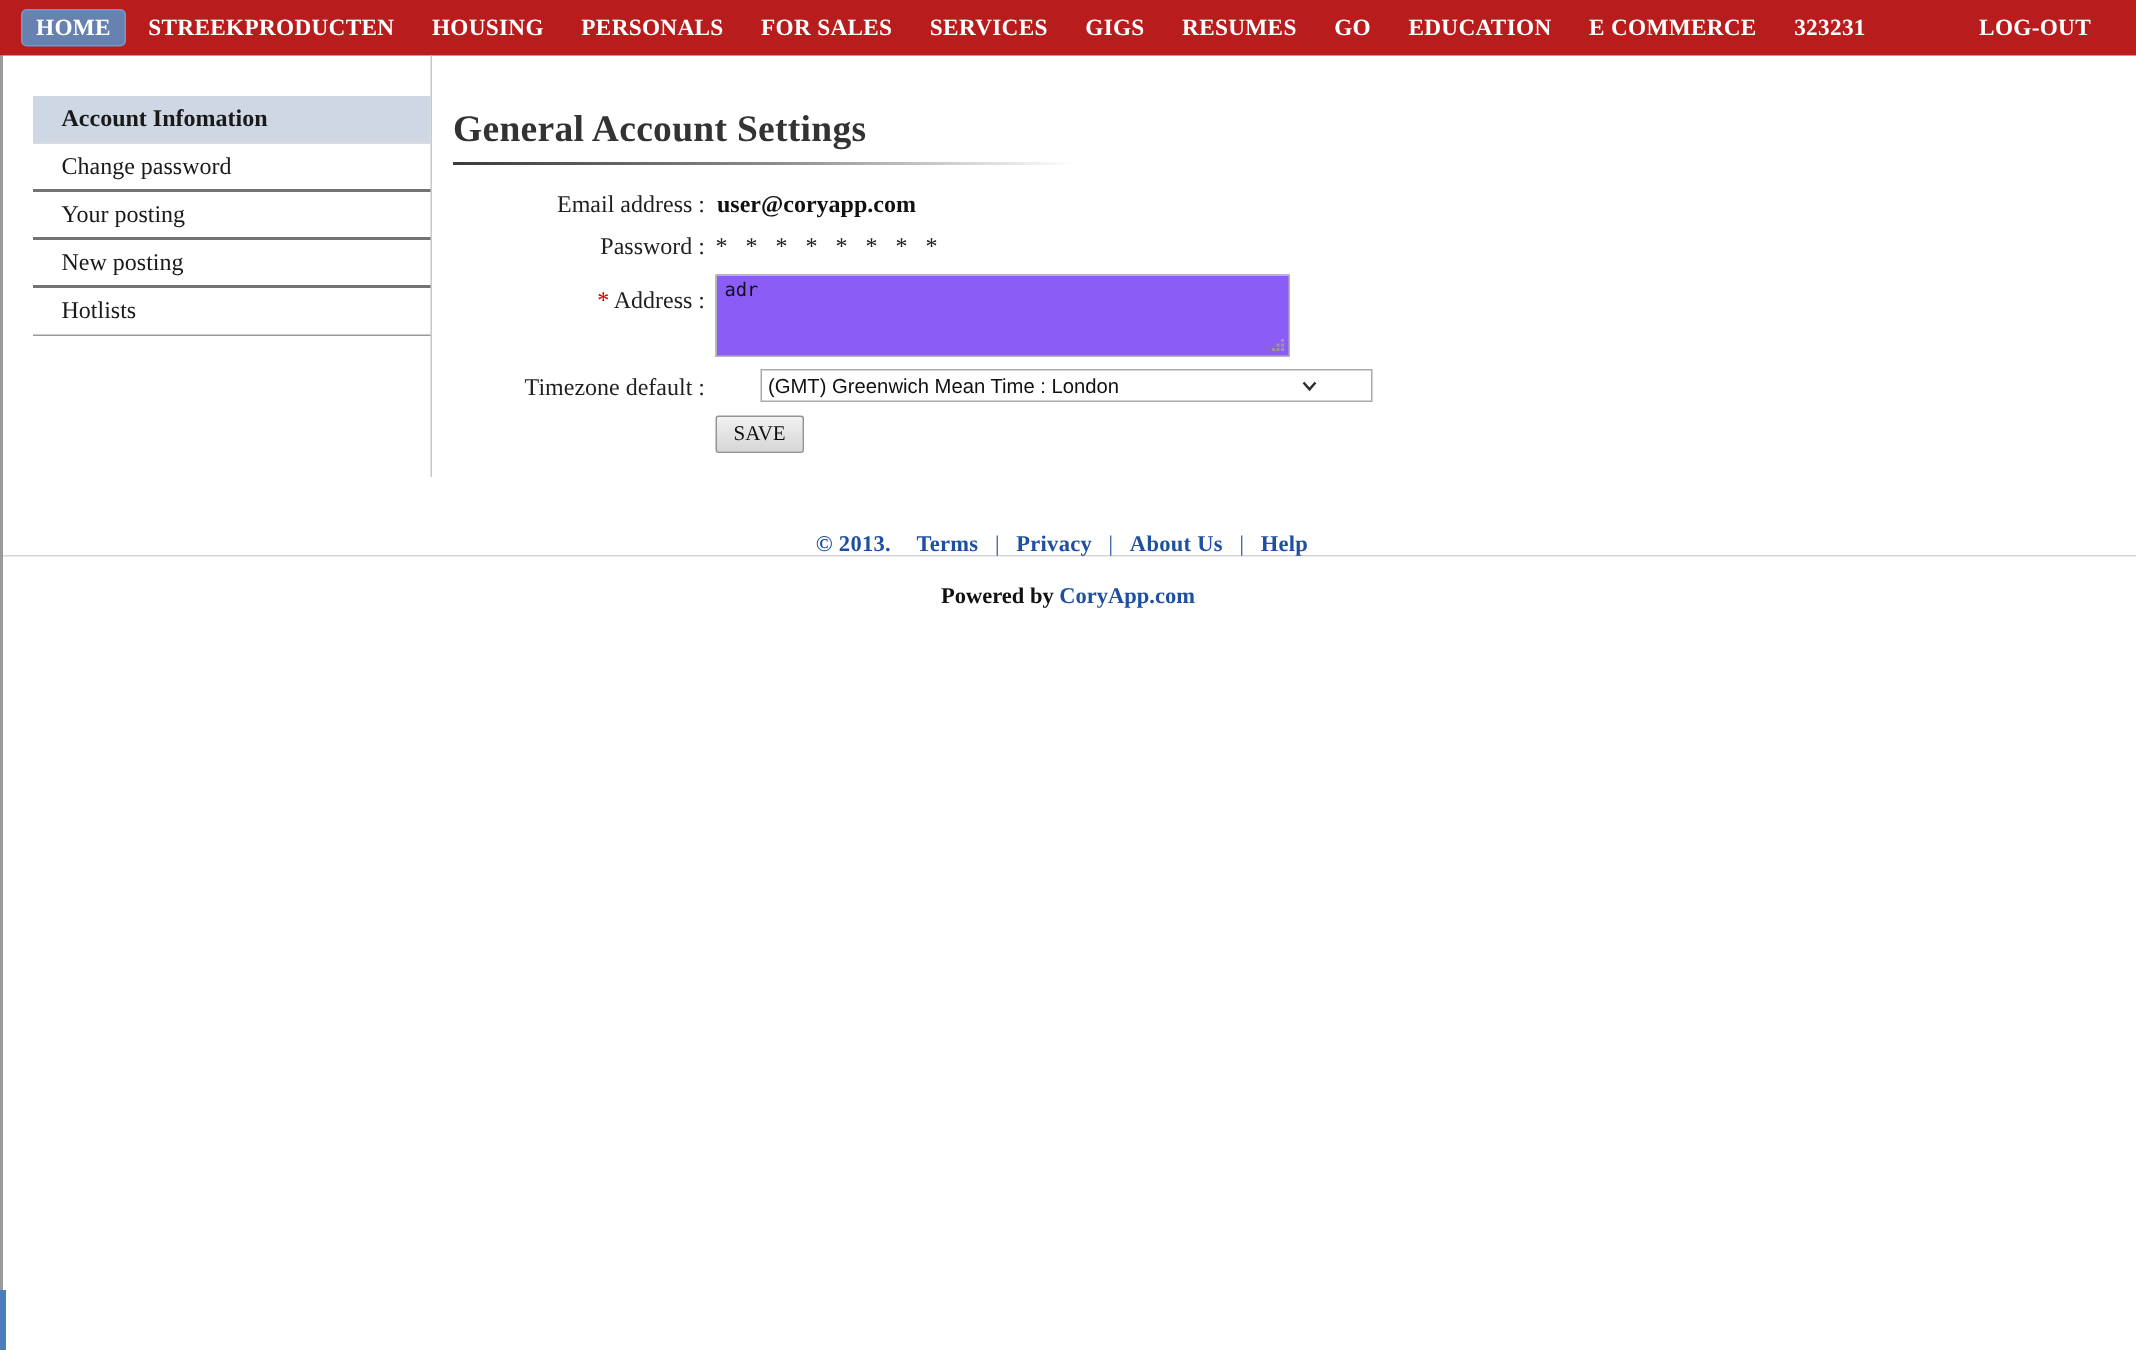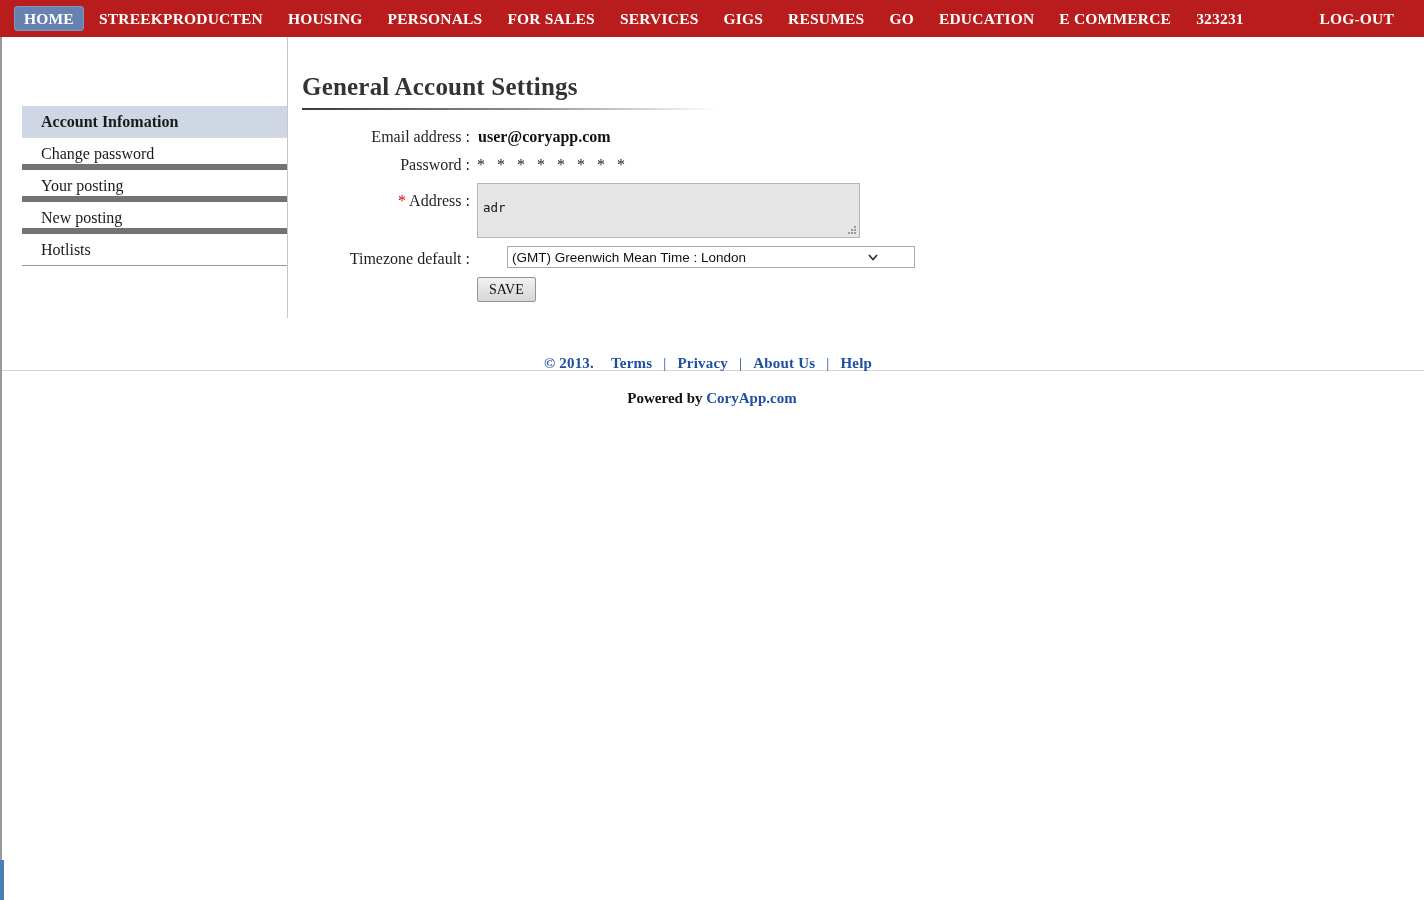--- a/index.html
+++ b/index.html
@@ -81,38 +81,38 @@
     width: 1424px;
     height: 296px;
   }
 
   
   #sidebar {
     position: absolute;
     left: 22px;
     top: 0px;
     width: 265px;
-    padding-top: 69px;
+    padding-top: 27px;
   }
   .sidebar-border {
     position: absolute;
     left: 287px;
     top: 0px;
     width: 1px;
     height: 281px;
     background: #c8c8c8;
   }
   .side-item {
     display: block;
     height: 32px;
     line-height: 32px;
     padding-left: 19px;
     font-size: 16px;
     color: #1a1a1a;
-    border-bottom: 6px solid #737373;
+    border-bottom: 2px solid #737373;
     text-decoration: none;
     cursor: pointer;
     font-family: "Liberation Serif", "DejaVu Serif", serif;
   }
   .side-item.selected {
     background: #ced7e3;
     font-weight: bold;
     border-bottom: 1px solid #dcdcdc;
   }
   .side-item.last {
@@ -184,25 +184,25 @@
   .row-address .form-label { padding-top: 8px; }
   .addr-box {
     position: relative;
     width: 383px;
     height: 55px;
   }
   textarea.addr-input {
     width: 383px;
     height: 55px;
     border: 1px solid #b6b6b6;
-    background: #e5e5e5;
+    background: #8b5cf6;
     font-family: "DejaVu Sans Mono", "Liberation Mono", monospace;
     font-size: 12.5px;
     color: #111111;
-    padding: 16px 5px;
+    padding: 1px 5px;
     resize: none;
     outline: none;
     overflow: hidden;
     line-height: 15px;
   }
   .resize-grip {
     position: absolute;
     right: 2px;
     bottom: 2px;
     width: 11px;

